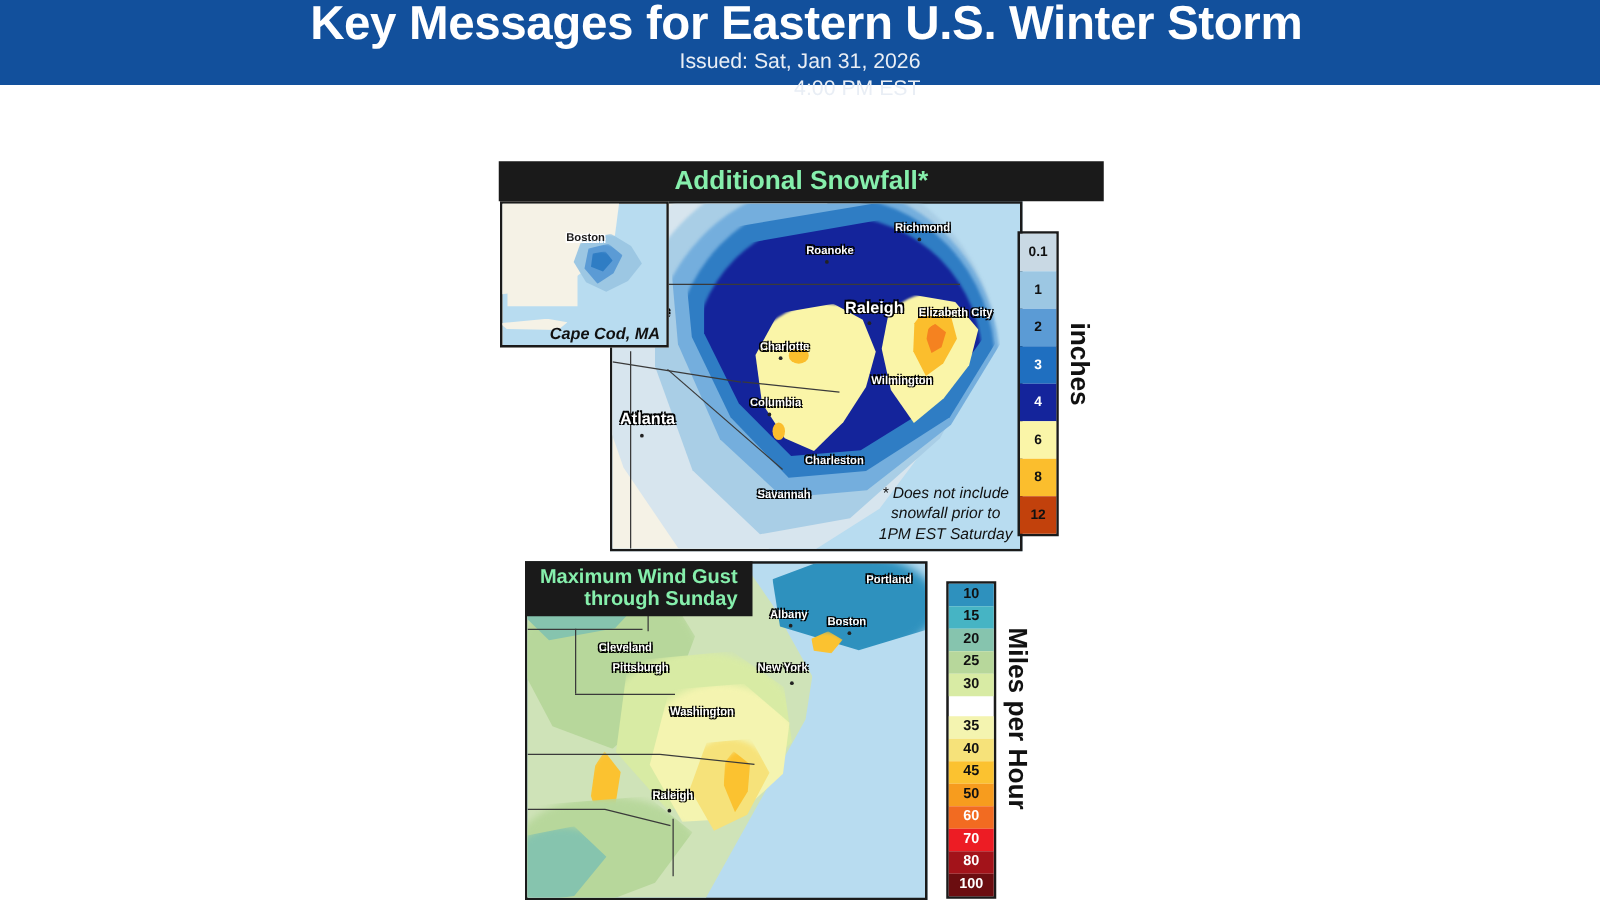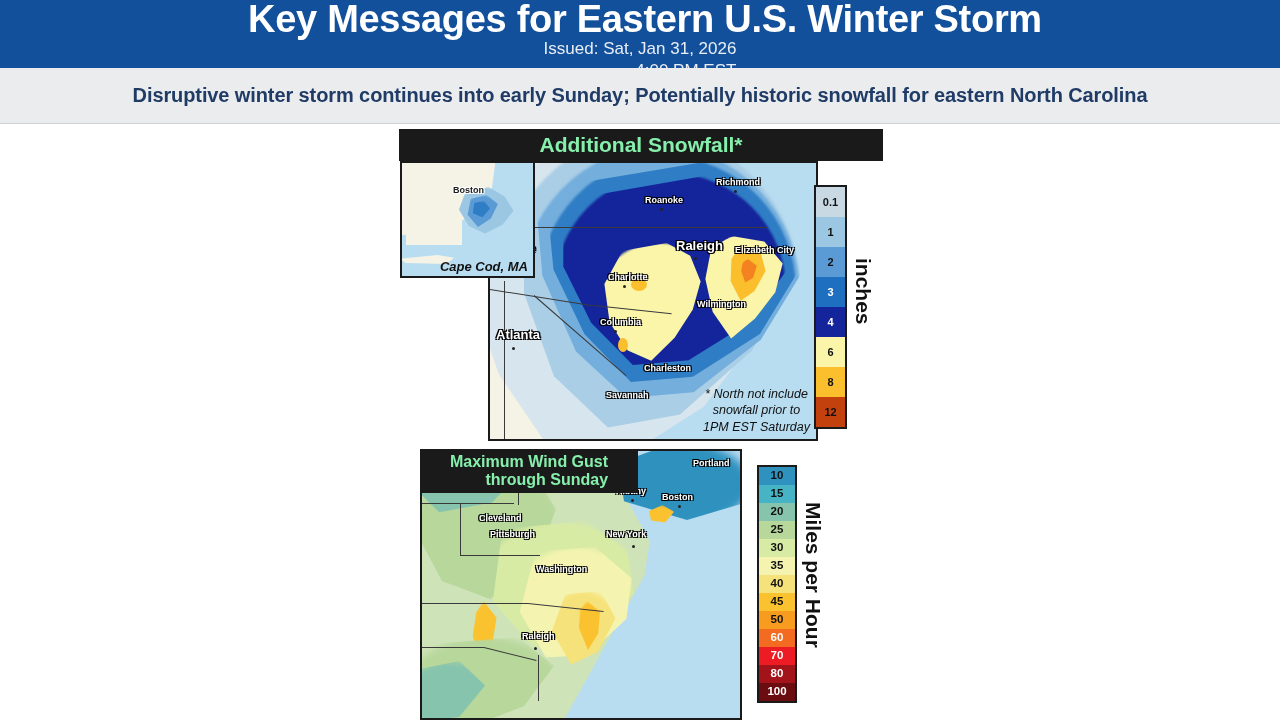--- a/index.html
+++ b/index.html
@@ -112,39 +112,36 @@
   #wind-legend .legend-cell { height: 18px; font-size: 11.5px; }
 
   .legend-axis {
     position: absolute; font-weight: 700; color: #111;
     writing-mode: vertical-rl; white-space: nowrap;
   }
   #snow-axis { left: 851px; top: 258px; font-size: 21px; }
   #wind-axis { left: 801px; top: 502px; font-size: 21px; }
 
   
-  #wind-title { left: 420px; top: 449px; width: 218px; height: 44px; font-size: 16px; padding: 3px 6px; }
+  #wind-title { left: 420px; top: 449px; width: 182px; height: 44px; font-size: 16px; padding: 3px 6px; }
   #wind-map   { left: 420px; top: 449px; width: 322px; height: 271px; }
 </style>
 </head>
 <body>
 
 <div id="page">
 
   <div class="header-bar">
     <div class="header-title">Key Messages for Eastern U.S. Winter Storm</div>
     <div class="header-issued">
       <div>Issued: Sat, Jan 31, 2026</div>
       <div>4:00 PM EST</div>
     </div>
   </div>
 
-  <div class="subtitle-bar">
-    <div class="subtitle-text">Disruptive winter storm continues into early Sunday; Potentially historic snowfall for eastern North Carolina</div>
-  </div>
 
   <div class="panel-title" id="snow-title">Additional Snowfall*</div>
 
   <div class="map-frame" id="snow-map">
 
     <div class="ocean" style="left:0;top:0;width:330px;height:280px;"></div>
     <div class="land" style="left:-10px;top:-6px;width:235px;height:292px;
                 clip-path: polygon(0% 0%, 76% 0%, 83% 10%, 90% 22%, 96% 34%, 99% 46%, 93% 58%, 86% 66%, 78% 74%, 70% 82%, 62% 90%, 55% 100%, 0% 100%);"></div>
 
     <div class="blob" style="left:-36px;top:-20px;width:320px;height:330px;background:#d7e5ee;
@@ -204,21 +201,21 @@
     <div class="city small" style="left:110px;top:154px;">Columbia</div>
     <div class="city-dot" style="left:124px;top:167px;"></div>
     <div class="city small" style="left:207px;top:136px;">Wilmington</div>
     <div class="city small" style="left:154px;top:200px;">Charleston</div>
     <div class="city small" style="left:116px;top:227px;">Savannah</div>
     <div class="city big" style="left:6px;top:164px;">Atlanta</div>
     <div class="city-dot" style="left:22px;top:184px;"></div>
     <div class="city small" style="left:28px;top:81px;">ville</div>
 
     <div class="footnote">
-      <div>* North not include</div>
+      <div>* Does not include</div>
       <div>snowfall prior to</div>
       <div>1PM EST Saturday</div>
     </div>
   </div>
 
   <div class="map-frame" id="snow-inset">
     <div class="ocean" style="left:0;top:0;width:135px;height:117px;"></div>
     <div class="land" style="left:-6px;top:-6px;width:100px;height:86px;
                 clip-path: polygon(0% 0%, 100% 0%, 96% 36%, 84% 58%, 66% 74%, 40% 86%, 0% 92%);"></div>
     <div class="land" style="left:4px;top:44px;width:56px;height:38px;"></div>
@@ -310,21 +307,21 @@
       <div>through Sunday</div>
     </div>
   </div>
 
   <div class="legend" id="wind-legend">
     <div class="legend-cell" style="background:#2e91be;color:#111;">10</div>
     <div class="legend-cell" style="background:#46b4c4;color:#111;">15</div>
     <div class="legend-cell" style="background:#86c4ae;color:#111;">20</div>
     <div class="legend-cell" style="background:#b7d79b;color:#111;">25</div>
     <div class="legend-cell" style="background:#d8eba4;color:#111;">30</div>
-    <div class="legend-cell" style="background:#f4f4b0;color:#111;">35</div>
+    <div class="legend-cell" style="background:#f4f4b0;color:#111;margin-top:16px;">35</div>
     <div class="legend-cell" style="background:#f6e27a;color:#111;">40</div>
     <div class="legend-cell" style="background:#fbc230;color:#111;">45</div>
     <div class="legend-cell" style="background:#f79c1e;color:#111;">50</div>
     <div class="legend-cell" style="background:#f26b21;color:#fff;">60</div>
     <div class="legend-cell" style="background:#ed1c24;color:#fff;">70</div>
     <div class="legend-cell" style="background:#a3131a;color:#fff;">80</div>
     <div class="legend-cell" style="background:#6b0d10;color:#fff;">100</div>
   </div>
   <div class="legend-axis" id="wind-axis">Miles per Hour</div>
 

